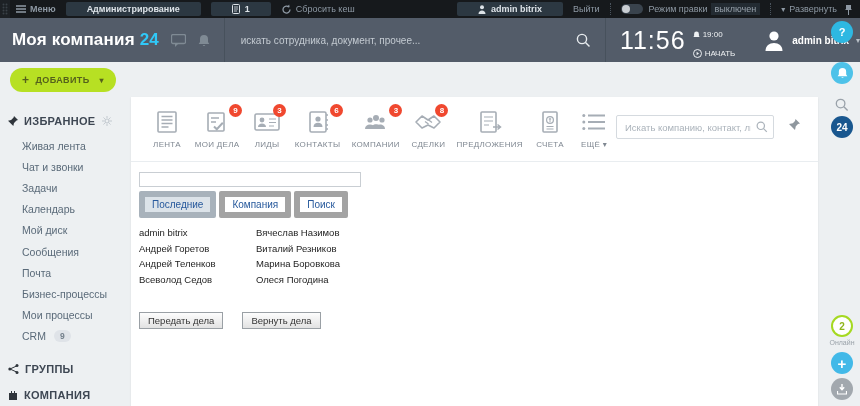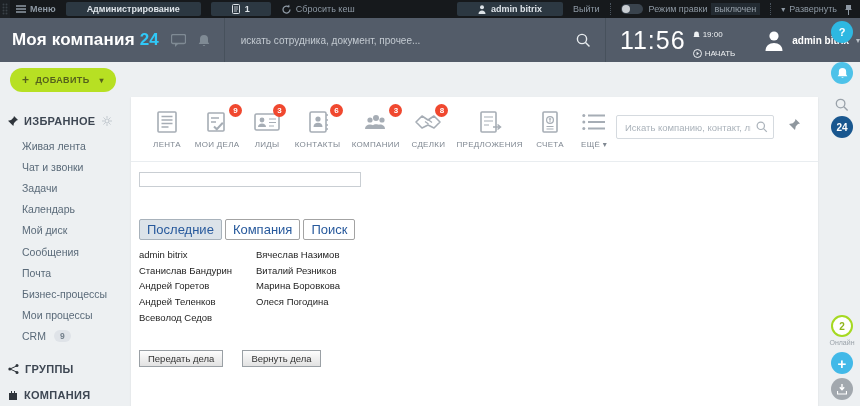--- a/index.html
+++ b/index.html
@@ -90,22 +90,22 @@
   .crmsearch::placeholder { color:#aab2ba; }
   .crmsearch-ico { position:absolute; right:6px; top:6px; }
   .crm-pin { margin:10px 2px 0 14px; cursor:pointer; }
   .menu-divider { border-top:1px solid #e9edf0; margin-top:6px; }
 
   
   .widget { padding:10px 0 0 8px; }
   .winput { width:222px; height:15px; border:1px solid #c9ced3; font-size:10px; padding:0 3px;
             outline:none; display:block; font-family:"Liberation Sans",sans-serif; }
   .tabs { display:flex; gap:3px; margin-top:4px; }
-  .tab { font-size:13px; color:#27599c; border:1px solid #a3a3a3; border-radius:2px;
-         padding:2px 7px; background:#fff; cursor:pointer;margin-top:28px; }
+  .tab { font-size:10px; color:#27599c; border:6px solid #a3a3a3; border-radius:2px;
+         padding:2px 7px; background:#fff; cursor:pointer; }
   .tab.active { background:#dce3e9; border-color:#a8b2bb; }
   .names { display:flex; margin-top:7px; font-size:9.5px; color:#1d1d1d; }
   .namecol1 { width:117px; }
   .name { padding:2.3px 0; cursor:pointer; }
   .wbuttons { display:flex; gap:19px; margin-top:25px; }
   .wbtn { font-size:9.5px; color:#333; border:1px solid #9aa0a5; background:linear-gradient(#fdfdfd,#e2e2e2);
           padding:2px 8px; cursor:pointer; font-family:"Liberation Sans",sans-serif; }
 </style>
 </head>
 <body>
@@ -463,21 +463,20 @@
   <div class="widget">
     <input class="winput" value="" style="">
     <div class="tabs">
       <span class="tab active">Последние</span>
       <span class="tab">Компания</span>
       <span class="tab">Поиск</span>
     </div>
     <div class="names">
       <div class="namecol1">
         <div class="name">admin bitrix</div>
-        <div class="name">Станислав Бандурин</div>
         <div class="name">Андрей Горетов</div>
         <div class="name">Андрей Теленков</div>
         <div class="name">Всеволод Седов</div>
       </div>
       <div class="namecol2">
         <div class="name">Вячеслав Назимов</div>
         <div class="name">Виталий Резников</div>
         <div class="name">Марина Боровкова</div>
         <div class="name">Олеся Погодина</div>
       </div>

